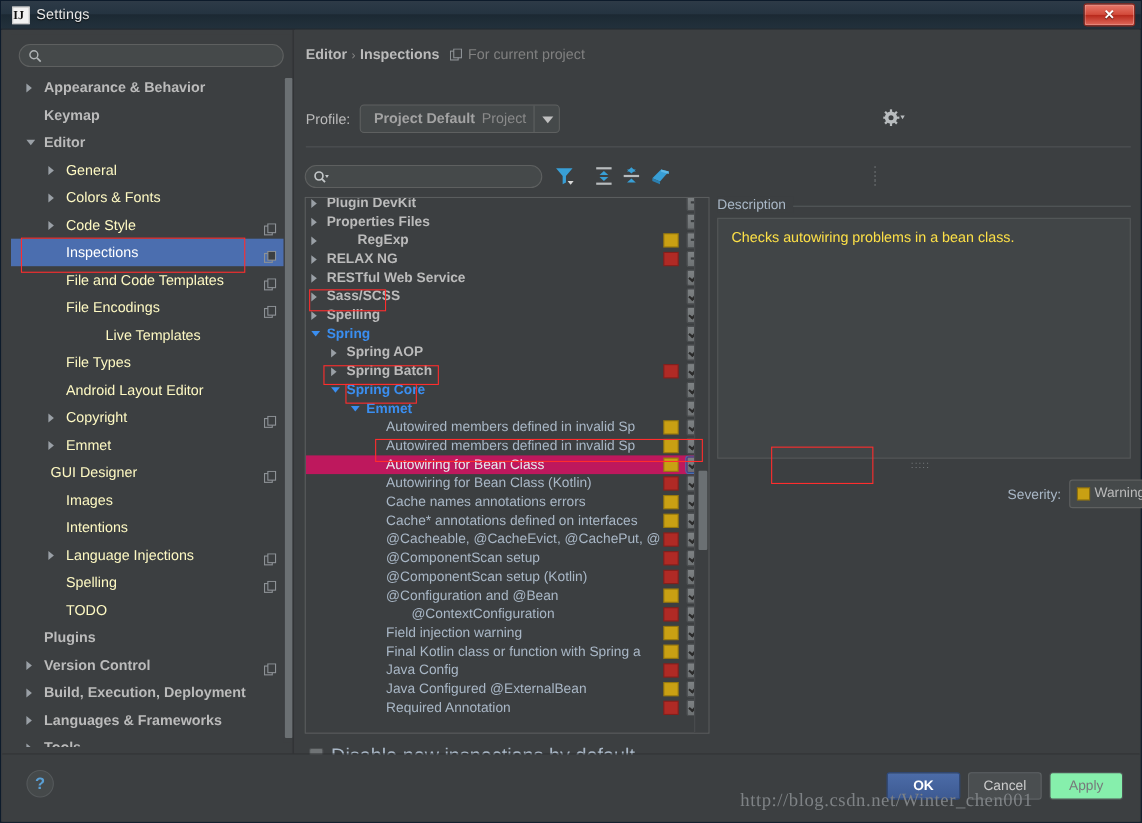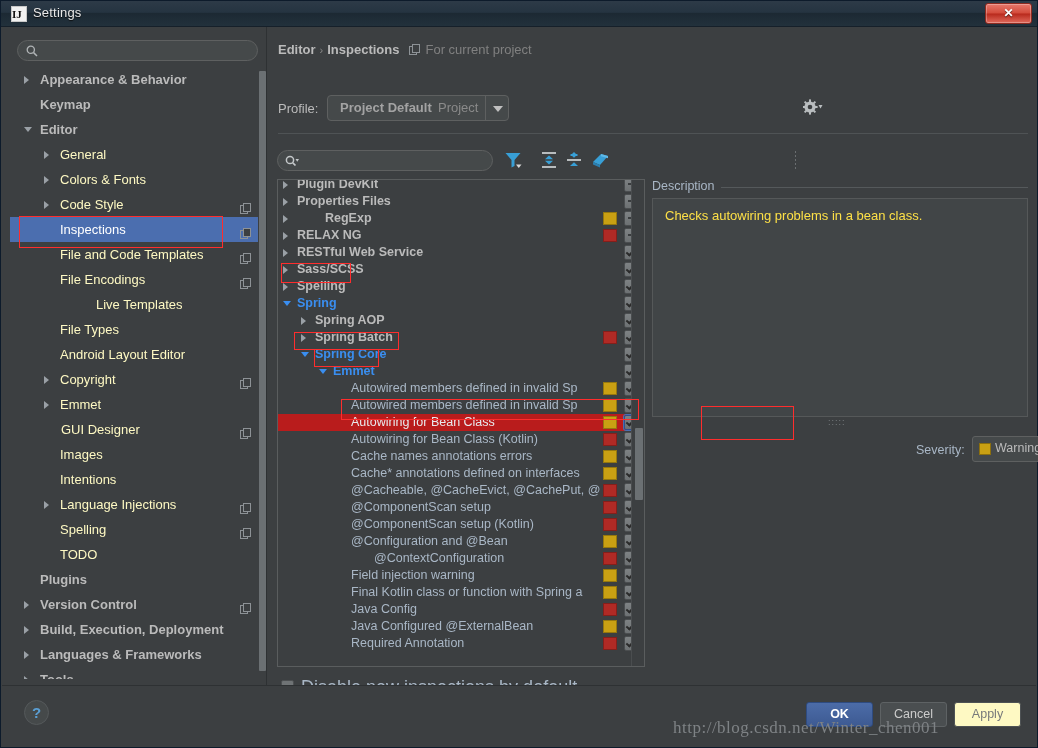--- a/index.html
+++ b/index.html
@@ -238,21 +238,21 @@
   .i-row {
     position: relative;
     height: 17px; line-height: 17px;
     font-size: 12.5px;
     color: #a9b7c6;
     white-space: nowrap;
     overflow: hidden;
   }
   .i-row.grp { font-weight: bold; color: #bbbbbb; }
   .i-row.blue { color: #3a8ef0; font-weight: bold; }
-  .i-row.sel { background: #b91c1c; color: #e8eaed; }
+  .i-row.sel { background: #be185d; color: #e8eaed; }
   .i-arrow {
     position: absolute; top: 5px;
     width: 0; height: 0;
     border-left: 5px solid #9aa0a6;
     border-top: 4px solid transparent;
     border-bottom: 4px solid transparent;
   }
   .i-arrow.open {
     border-left: 4px solid transparent;
     border-right: 4px solid transparent;
@@ -398,21 +398,21 @@
     color: #ffffff; font-weight: bold;
   }
   #cancel-btn {
     left: 878px; width: 67px;
     background: #4a4e50;
     border: 1px solid #5e6264;
     color: #cccccc;
   }
   #apply-btn {
     left: 952px; width: 67px;
-    background: #fef9c3;
+    background: #86efac;
     border: 1px solid #4e5254;
     color: #77797b;
   }
   #watermark {
     position: absolute; left: 672px; top: 717px;
     font-family: "Liberation Serif", serif;
     font-size: 17px;
     color: #7e8285;
     letter-spacing: .5px;
     white-space: nowrap;
@@ -513,21 +513,21 @@
             <span class="s-copy"><svg viewBox="0 0 12 12">
                 <rect x="0.5" y="2.5" width="7" height="8" fill="none" stroke="#8d9296" stroke-width="1"></rect>
                 <rect x="3.5" y="0.5" width="7" height="8" fill="#3c3f41" stroke="#8d9296" stroke-width="1"></rect>
               </svg></span>
           </div>
           <div class="s-row">
             <span class="s-arrow" style="left: 34px;"></span>
             <span class="s-label" style="left: 50px;">Emmet</span>
           </div>
           <div class="s-row">
-            <span class="s-label" style="left: 51px;">GUI Designer</span>
+            <span class="s-label" style="left: 36px;">GUI Designer</span>
             <span class="s-copy"><svg viewBox="0 0 12 12">
                 <rect x="0.5" y="2.5" width="7" height="8" fill="none" stroke="#8d9296" stroke-width="1"></rect>
                 <rect x="3.5" y="0.5" width="7" height="8" fill="#3c3f41" stroke="#8d9296" stroke-width="1"></rect>
               </svg></span>
           </div>
           <div class="s-row">
             <span class="s-label" style="left: 50px;">Images</span>
           </div>
           <div class="s-row">
             <span class="s-label" style="left: 50px;">Intentions</span>

